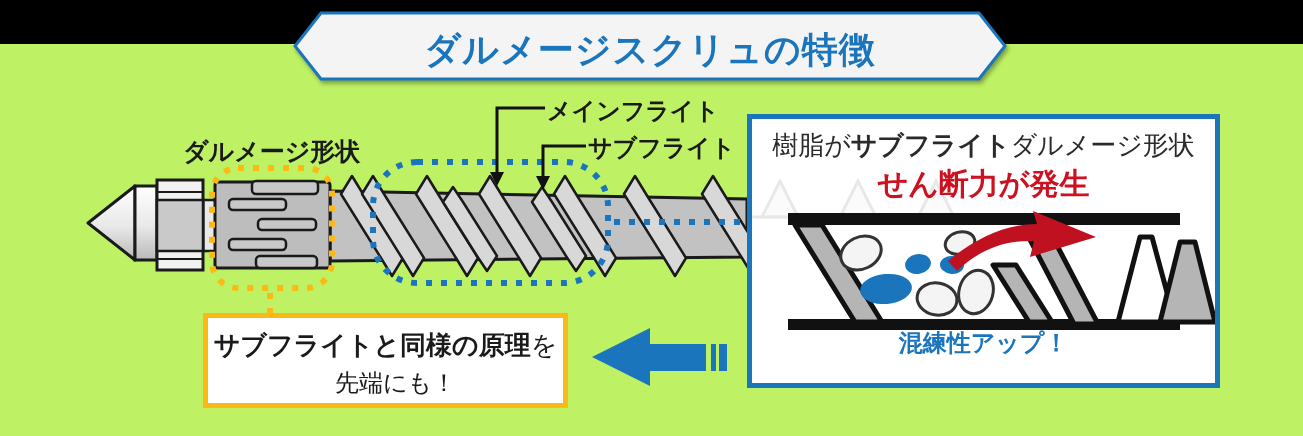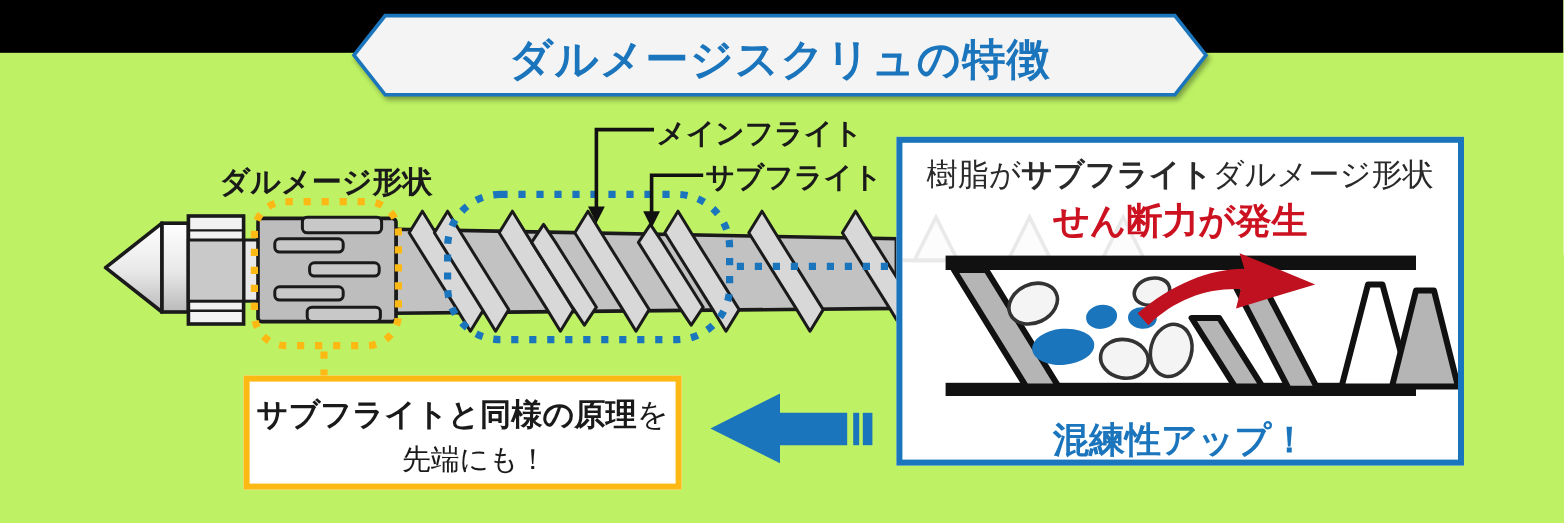--- a/index.html
+++ b/index.html
@@ -19,22 +19,22 @@
   .yellow-box .l1{margin-top:10px;font-size:26px;}
   .yellow-box .l1 b{font-weight:bold;text-align:center;}
   .yellow-box .l2{margin-top:4px;font-size:24px;margin-left:20px;}
   .right-panel{position:absolute;left:747px;top:114px;width:473px;height:274px;box-sizing:border-box;
     background:#fff;border:5px solid #1b75bc;z-index:2;text-align:center;overflow:hidden;}
   .right-panel .l1{position:relative;z-index:2;margin-top:9px;font-size:26px;color:#2a2a2a;}
   .right-panel .l1 b{font-weight:bold;}
   .right-panel .shear{position:relative;z-index:2;margin-top:1px;font-size:30px;font-weight:bold;color:#cc1220;}
   .right-panel .mix-svg{position:absolute;left:0px;top:88px;z-index:1;}
   .right-panel .ghost-svg{position:absolute;left:0;top:0;z-index:0;opacity:0.13;}
-  .right-panel .result{position:absolute;left:0;right:0;top:228px;z-index:2;
-    font-size:30px;font-weight:bold;color:#1b75bc;font-family:Liberation Mono, monospace;}
+  .right-panel .result{position:absolute;left:0;right:0;top:208px;z-index:2;
+    font-size:24px;font-weight:bold;color:#1b75bc;font-family:Liberation Mono, monospace;}
 </style>
 </head>
 <body>
 
 <div class="stage">
 
   <div class="top-strip"></div>
 
   <svg class="banner-shape" width="1303" height="100">
     <polygon points="295,46 321,13 979,13 1005,46 979,79 321,79" fill="#f4f4f4" stroke="#1b75bc" stroke-width="3" style="filter:drop-shadow(2px 3px 2px rgba(0,0,0,0.35));"></polygon>

